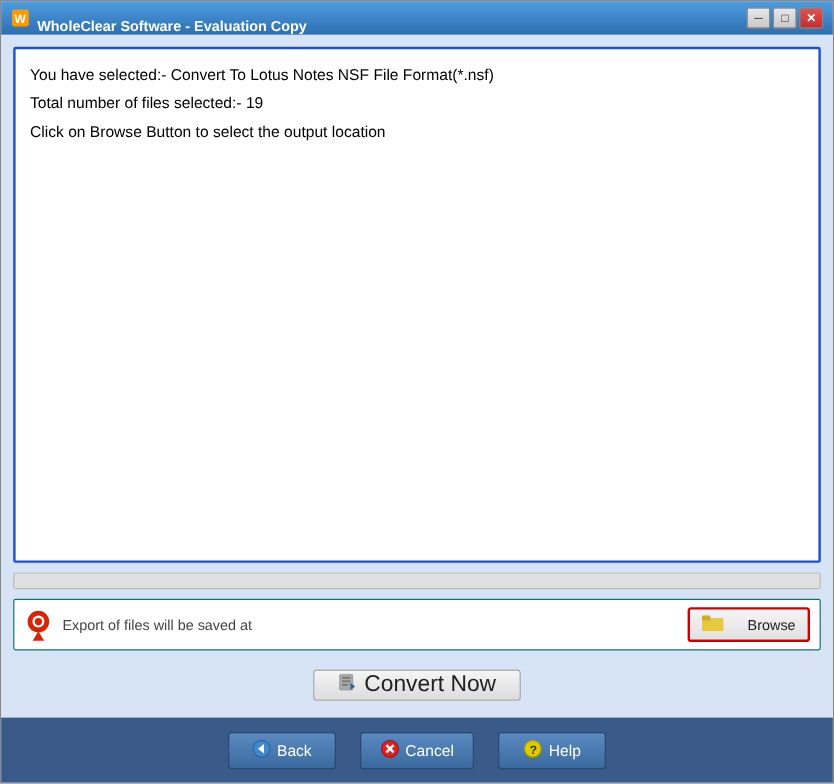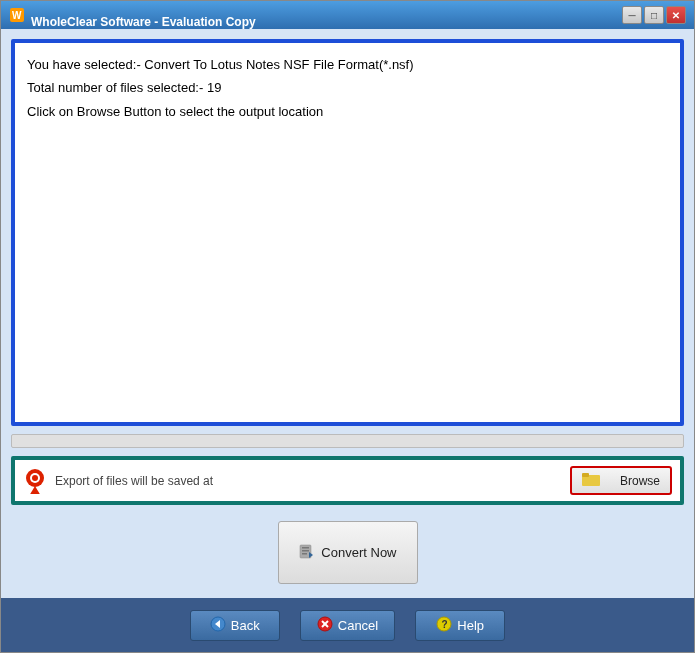--- a/index.html
+++ b/index.html
@@ -77,21 +77,21 @@
       background: #d6e4f5;
       padding: 10px;
       display: flex;
       flex-direction: column;
       gap: 8px;
     }
 
     
     .text-area {
       background: white;
-      border: 4px solid #1d4ed8;
+      border: 2px solid #1d4ed8;
       border-radius: 2px;
       flex: 1;
       padding: 10px 12px;
       color: #000;
       font-size: 13px;
       line-height: 1.8;
     }
 
     
     .progress-section {
@@ -112,21 +112,21 @@
       height: 100%;
       background: linear-gradient(to bottom, #b8d4f0, #7aabdc);
       width: 0%;
     }
 
     
     .browse-row {
       display: flex;
       align-items: center;
       background: white;
-      border: 4px solid #0f766e;
+      border: 1px solid #0f766e;
       border-radius: 2px;
       padding: 6px 8px;
       gap: 8px;
     }
 
     .location-icon {
       width: 24px;
       height: 24px;
       flex-shrink: 0;
       display: flex;
@@ -161,23 +161,23 @@
       padding: 8px 0 4px 0;
     }
 
     .action-btn {
       display: flex;
       align-items: center;
       gap: 6px;
       background: linear-gradient(to bottom, #f5f5f5, #dcdcdc);
       border: 1px solid #aaa;
       border-radius: 3px;
-      padding: 21px 20px;
+      padding: 1px 20px;
       cursor: pointer;
-      font-size: 13px;
+      font-size: 19px;
       color: #222;
       min-width: 140px;
       justify-content: flex-end;
     }
 
     
     .footer-nav {
       background: #3a5a8a;
       height: 54px;
       display: flex;

